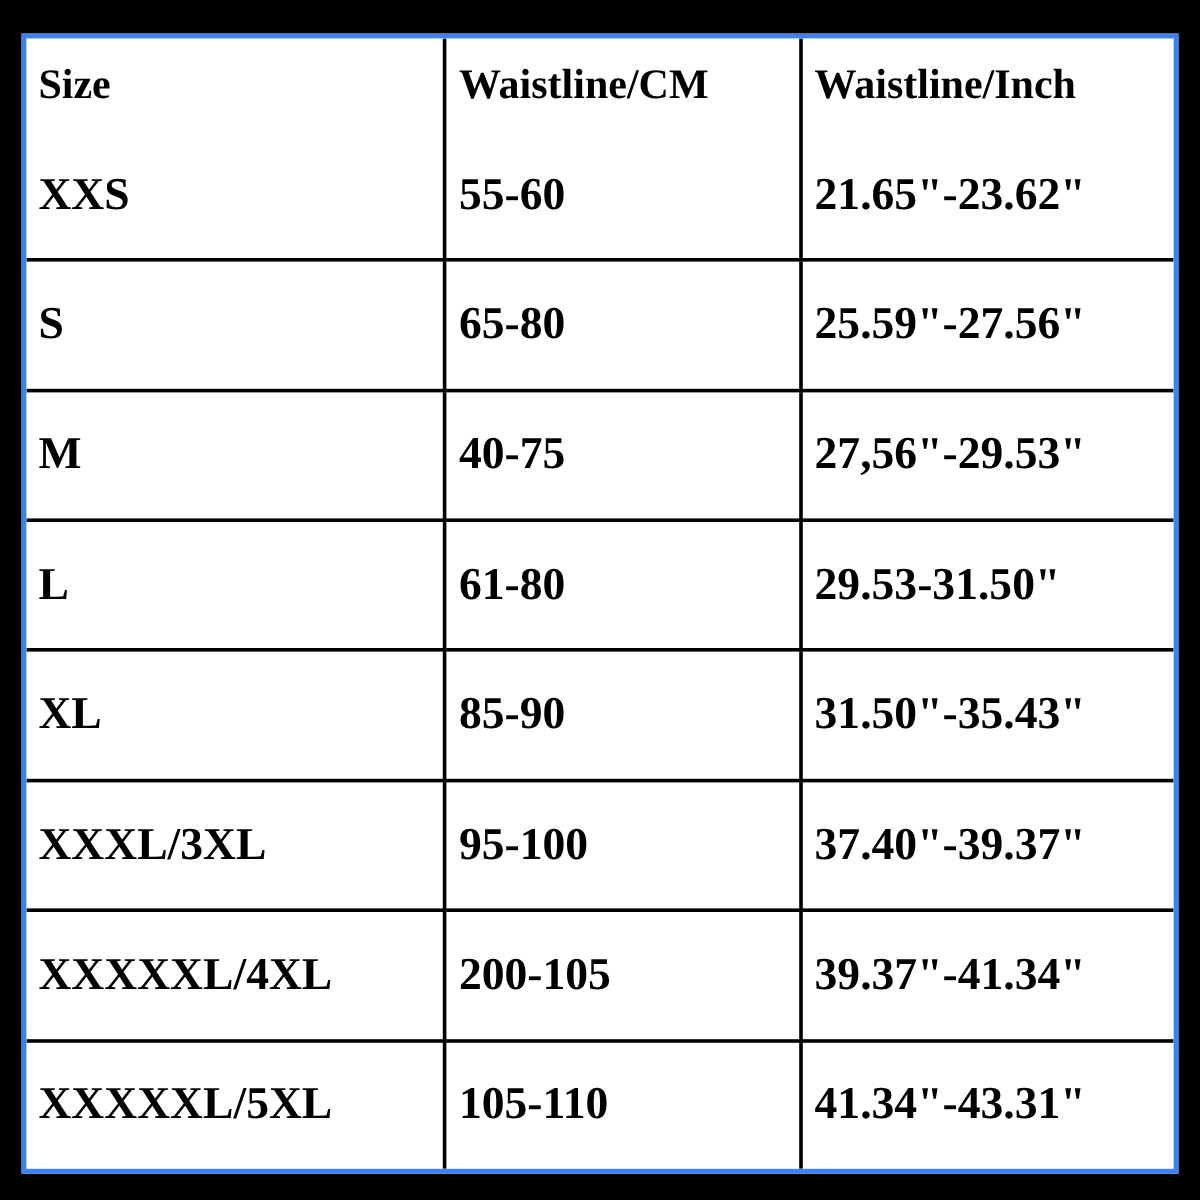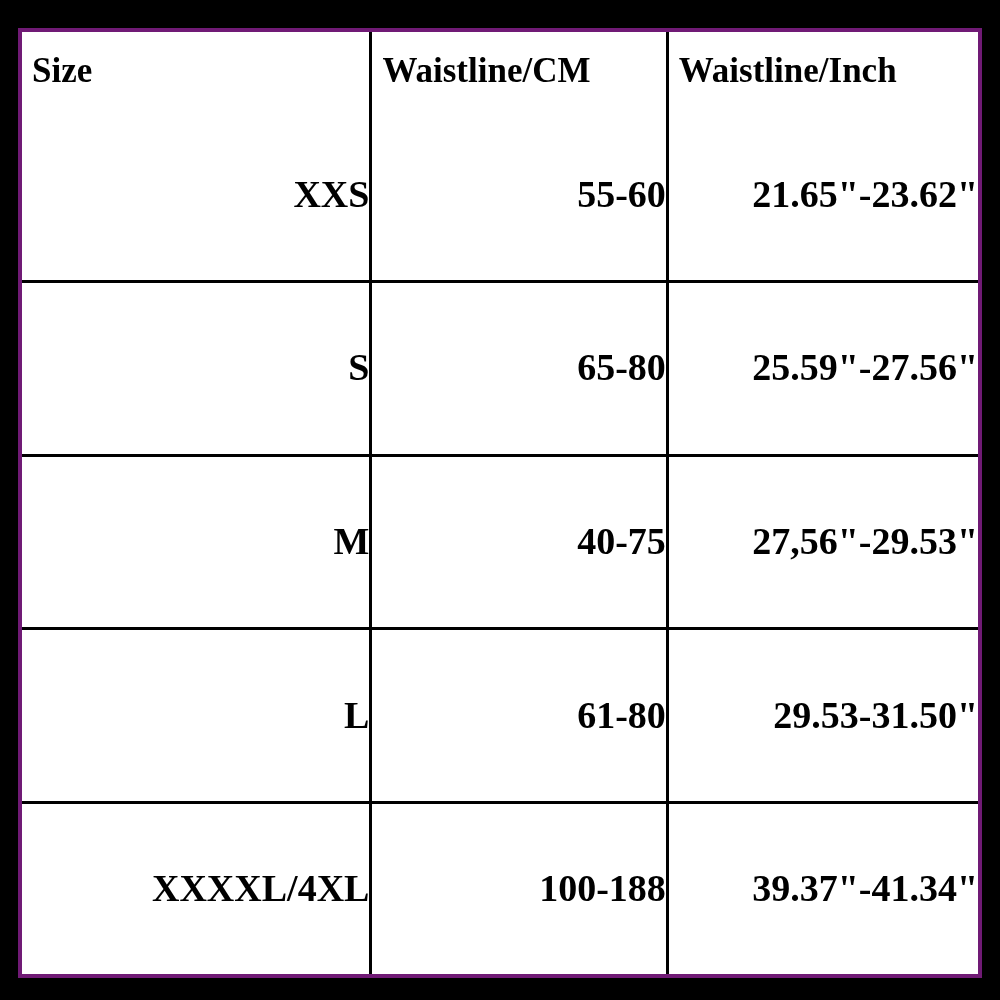--- a/index.html
+++ b/index.html
@@ -19,21 +19,21 @@
     box-sizing: border-box;
   }
 
   .table-frame {
     position: absolute;
     left: 18px;
     top: 28px;
     width: 964px;
     height: 950px;
     background: #ffffff;
-    border: 4px solid #701a75;
+    border: 4px solid #3b82f6;
     box-sizing: border-box;
     overflow: hidden;
   }
 
   table.size-table {
     width: 100%;
     height: 100%;
     border-collapse: collapse;
     table-layout: fixed;
   }
@@ -66,21 +66,20 @@
 
   table.size-table th {
     font-weight: bold;
     font-size: 35px;
     height: 72px;
   }
 
   table.size-table td {
     font-size: 38px;
     height: 79px;
-    text-align: right;
   }
 
   table.size-table td.size-cell {
     font-weight: bold;
   }
 
   table.size-table td.measure-cell {
     font-weight: bold;
   }
 </style>
@@ -117,21 +116,36 @@
           <td class="size-cell">M</td>
           <td class="measure-cell">40-75</td>
           <td class="measure-cell">27,56"-29.53"</td>
         </tr>
         <tr>
           <td class="size-cell">L</td>
           <td class="measure-cell">61-80</td>
           <td class="measure-cell">29.53-31.50"</td>
         </tr>
         <tr>
-          <td class="size-cell">XXXXL/4XL</td>
-          <td class="measure-cell">100-188</td>
+          <td class="size-cell">XL</td>
+          <td class="measure-cell">85-90</td>
+          <td class="measure-cell">31.50"-35.43"</td>
+        </tr>
+        <tr>
+          <td class="size-cell">XXXL/3XL</td>
+          <td class="measure-cell">95-100</td>
+          <td class="measure-cell">37.40"-39.37"</td>
+        </tr>
+        <tr>
+          <td class="size-cell">XXXXXL/4XL</td>
+          <td class="measure-cell">200-105</td>
           <td class="measure-cell">39.37"-41.34"</td>
+        </tr>
+        <tr>
+          <td class="size-cell">XXXXXL/5XL</td>
+          <td class="measure-cell">105-110</td>
+          <td class="measure-cell">41.34"-43.31"</td>
         </tr>
 
       </tbody>
     </table>
   </div>
 </div>
 
 </body></html>

